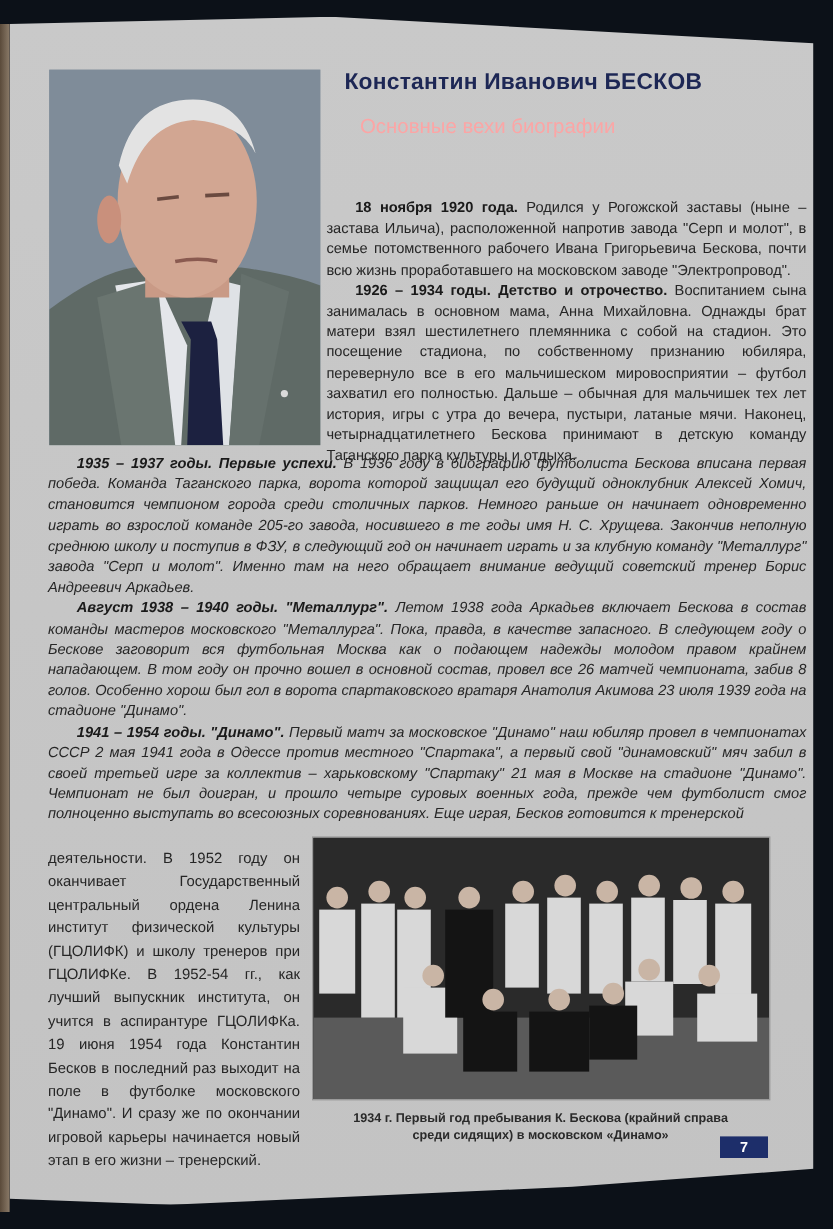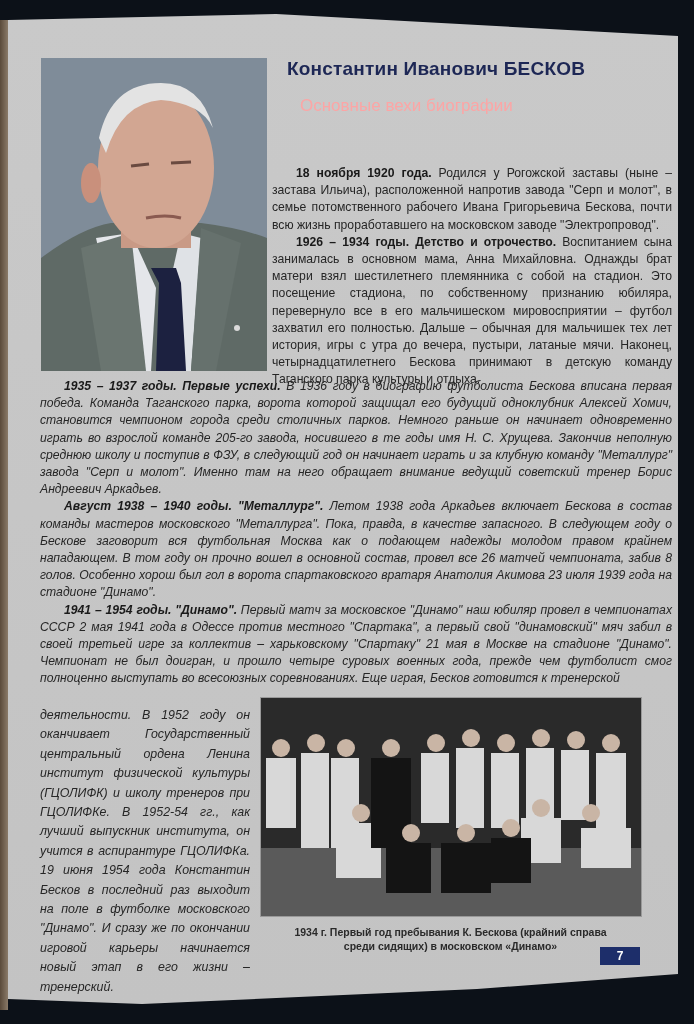--- a/index.html
+++ b/index.html
@@ -79,21 +79,21 @@
     <b>1935 – 1937 годы. Первые успехи.</b><span> В 1936 году в биографию футболиста Бескова вписана первая победа. Команда Таганского парка, ворота которой защищал его будущий одноклубник Алексей Хомич, становится чемпионом города среди столичных парков. Немного раньше он начинает одновременно играть во взрослой команде 205-го завода, носившего в те годы имя Н. С. Хрущева. Закончив неполную среднюю школу и поступив в ФЗУ, в следующий год он начинает играть и за клубную команду "Металлург" завода "Серп и молот". Именно там на него обращает внимание ведущий советский тренер Борис Андреевич Аркадьев.</span>
   </p>
   <p class="p">
     <b>Август 1938 – 1940 годы. "Металлург".</b><span> Летом 1938 года Аркадьев включает Бескова в состав команды мастеров московского "Металлурга". Пока, правда, в качестве запасного. В следующем году о Бескове заговорит вся футбольная Москва как о подающем надежды молодом правом крайнем нападающем. В том году он прочно вошел в основной состав, провел все 26 матчей чемпионата, забив 8 голов. Особенно хорош был гол в ворота спартаковского вратаря Анатолия Акимова 23 июля 1939 года на стадионе "Динамо".</span>
   </p>
   <p class="p">
     <b>1941 – 1954 годы. "Динамо".</b><span> Первый матч за московское "Динамо" наш юбиляр провел в чемпионатах СССР 2 мая 1941 года в Одессе против местного "Спартака", а первый свой "динамовский" мяч забил в своей третьей игре за коллектив – харьковскому "Спартаку" 21 мая в Москве на стадионе "Динамо". Чемпионат не был доигран, и прошло четыре суровых военных года, прежде чем футболист смог полноценно выступать во всесоюзных соревнованиях. Еще играя, Бесков готовится к тренерской</span>
   </p>
 </div>
 
-<div class="txt col-left" style="font-size:12.4px;line-height:19.4px;font-style:italic;">
+<div class="txt col-left" style="font-size:12.4px;line-height:19.4px;">
   <p style="margin:0;">деятельности. В 1952 году он оканчивает Государственный центральный ордена Ленина институт физической культуры (ГЦОЛИФК) и школу тренеров при ГЦОЛИФКе. В 1952-54 гг., как лучший выпускник института, он учится в аспирантуре ГЦОЛИФКа. 19 июня 1954 года Константин Бесков в последний раз выходит на поле в футболке московского "Динамо". И сразу же по окончании игровой карьеры начинается новый этап в его жизни – тренерский.</p>
 </div>
 
 <div class="team">
   <svg width="380" height="218" viewBox="0 0 380 218">
     <rect width="380" height="218" fill="#2a2a2a"></rect>
     <rect y="150" width="380" height="68" fill="#5a5a5a"></rect>
     <g fill="#d8d8d8">
       <rect x="5" y="60" width="30" height="70"></rect>
       <rect x="40" y="55" width="28" height="95"></rect>

